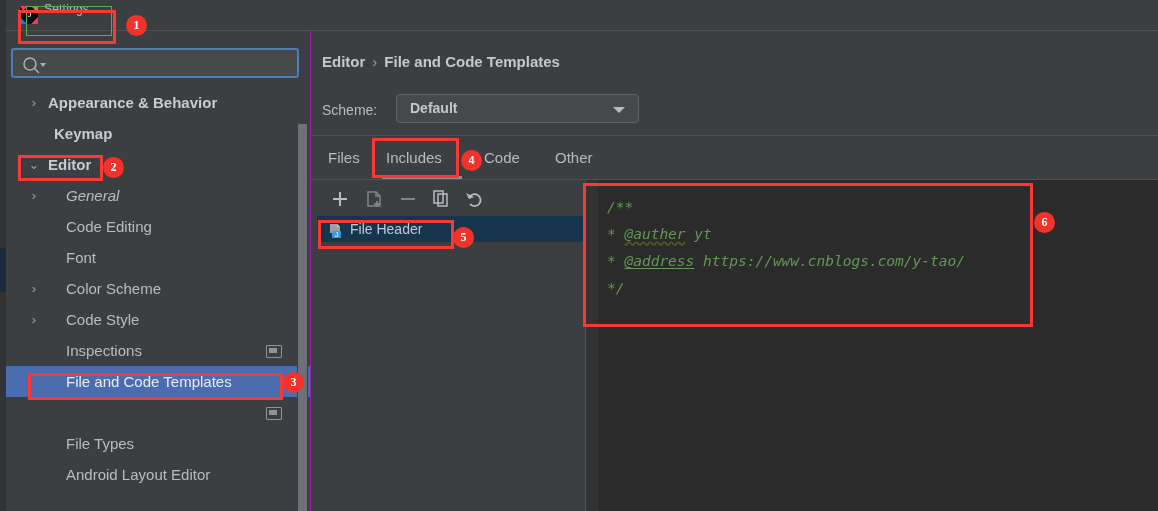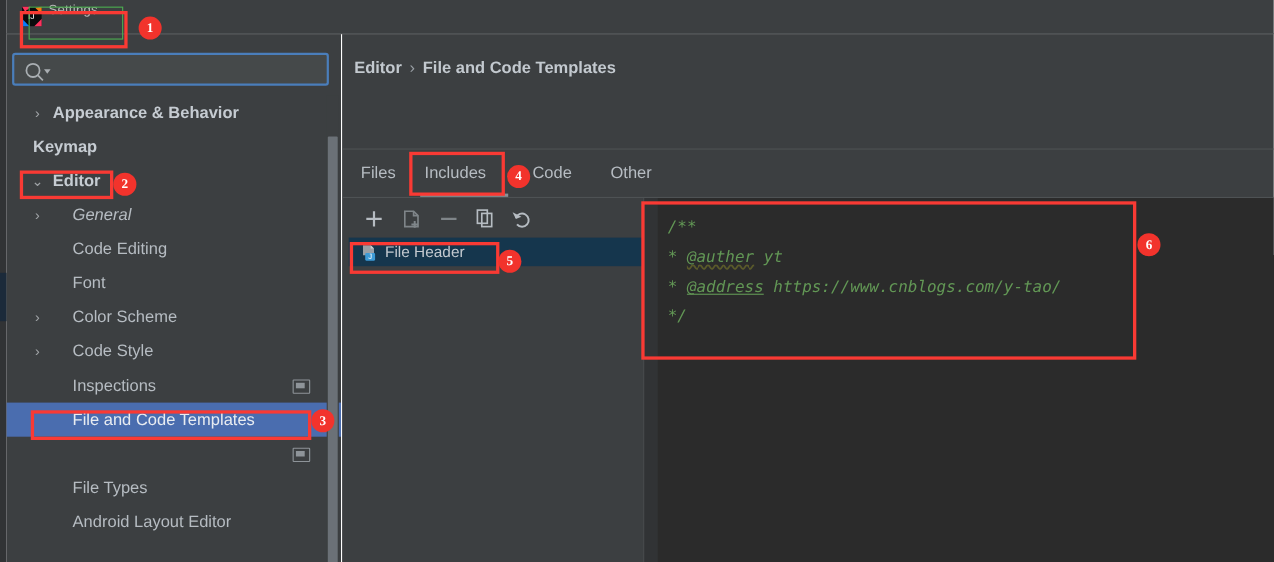--- a/index.html
+++ b/index.html
@@ -5,21 +5,21 @@
   html, body {
     margin: 0; padding: 0;
     background: #3c3f41;
     font-family: "Liberation Sans", sans-serif;
   }
   #root {
     position: relative;
     width: 1158px;
     height: 511px;
     overflow: hidden;
-    background: #ffffff;
+    background: #a21caf;
     -webkit-font-smoothing: antialiased;
   }
 
   
   .edge-strip {
     position: absolute; left: 0; top: 0; width: 6px; height: 511px;
     background: #313335;
   }
   .edge-strip-accent {
     position: absolute; left: 0; top: 248px; width: 6px; height: 44px;
@@ -283,21 +283,21 @@
       </div>
       <input class="search-input" type="text" value="" placeholder="" style="">
     </div>
 
     <div class="tree" id="tree">
         <div class="tree-row bold">
           <span class="arrow">›</span>
           <span class="lbl" style="left: 42px;">Appearance &amp; Behavior</span>
         </div>
         <div class="tree-row bold">
-          <span class="lbl" style="left: 24px;">Keymap</span>
+          <span class="lbl" style="left: 48px;">Keymap</span>
         </div>
         <div class="tree-row bold">
           <span class="arrow">⌄</span>
           <span class="lbl" style="left: 42px;">Editor</span>
         </div>
         <div class="tree-row">
           <span class="arrow">›</span>
           <span class="lbl" style="left: 60px; font-style: italic;">General</span>
         </div>
         <div class="tree-row">
@@ -335,20 +335,27 @@
     <div class="sb-track"></div>
     <div class="sb-thumb"></div>
   </div>
 
   <div class="main">
 
     <div class="breadcrumb">
       <span>Editor</span><span class="sep">›</span><span>File and Code Templates</span>
     </div>
 
+    <div class="scheme-row">
+      <div class="scheme-label">Scheme:</div>
+      <div class="scheme-select">
+        <div class="val">Default</div>
+        <div class="caret"></div>
+      </div>
+    </div>
     <div class="hr-under-scheme"></div>
 
     <div class="tabs" id="tabs">
         <div class="tab" style="left: 17px;">Files</div>
         <div class="tab" style="left: 75px;">Includes</div>
         <div class="tab-underline" style="left: 71px; width: 80px;"></div>
         <div class="tab" style="left: 173px;">Code</div>
         <div class="tab" style="left: 244px;">Other</div>
       </div>
     <div class="hr-under-tabs"></div>

